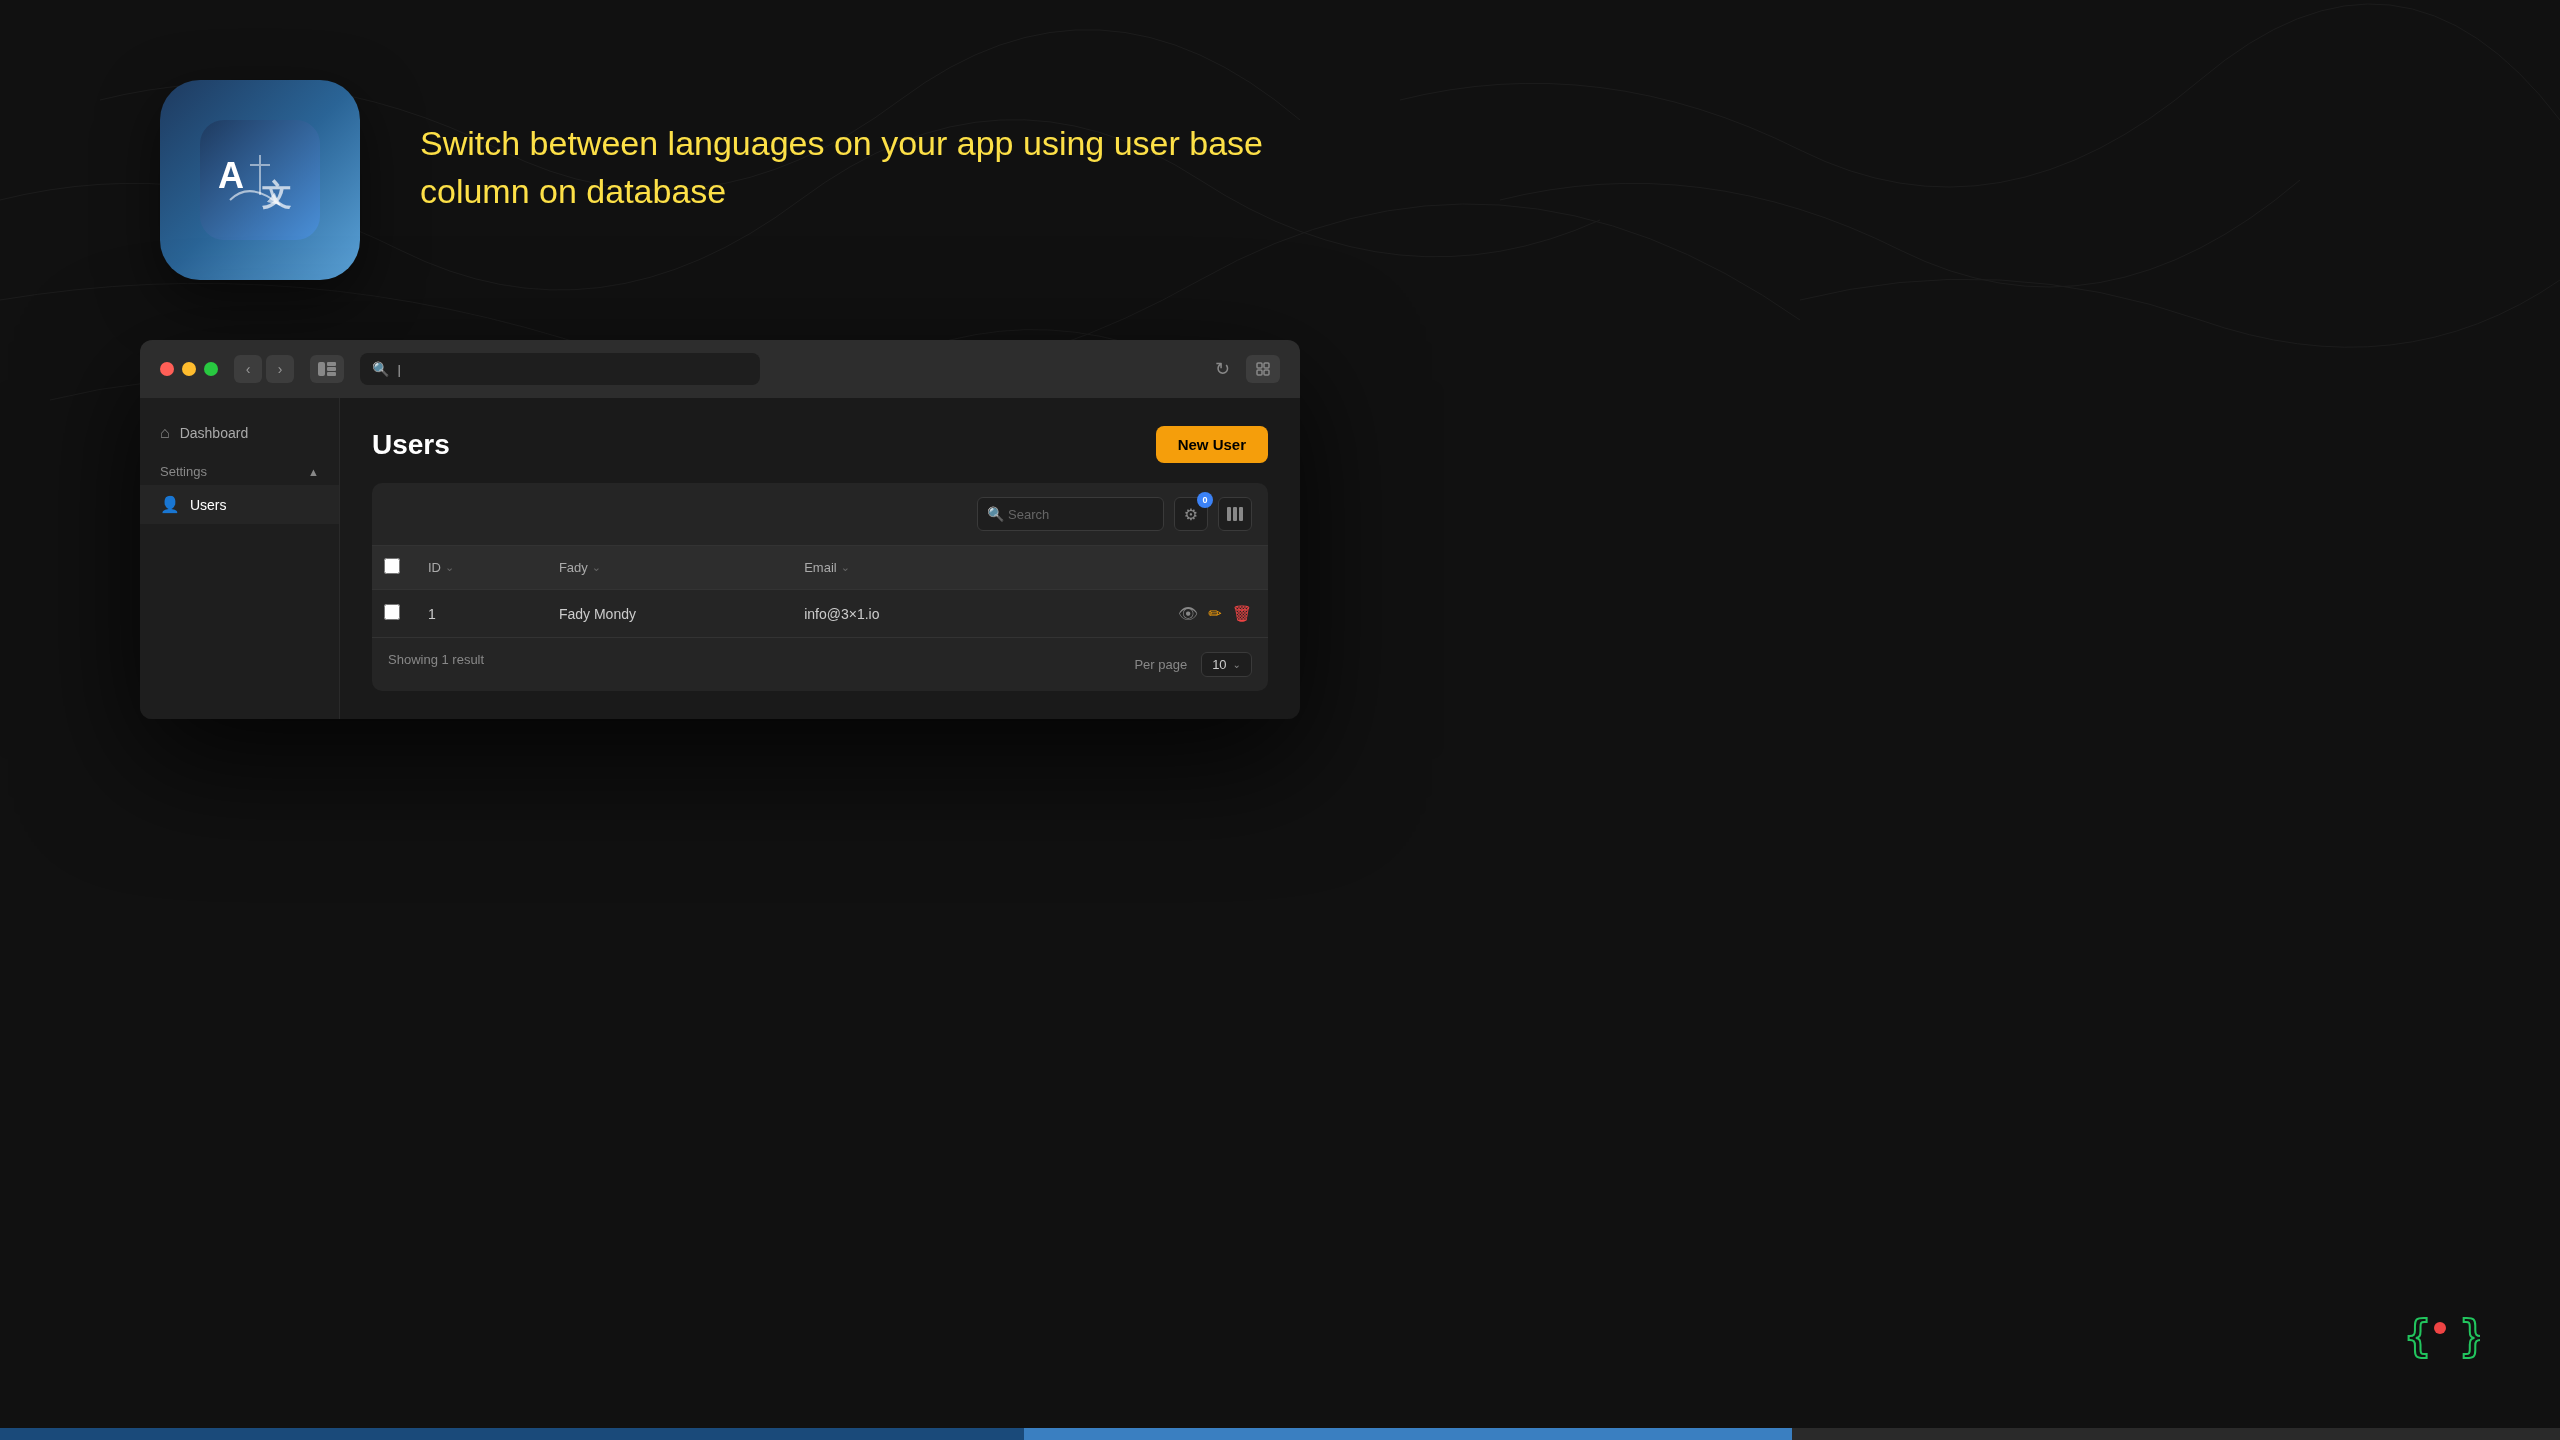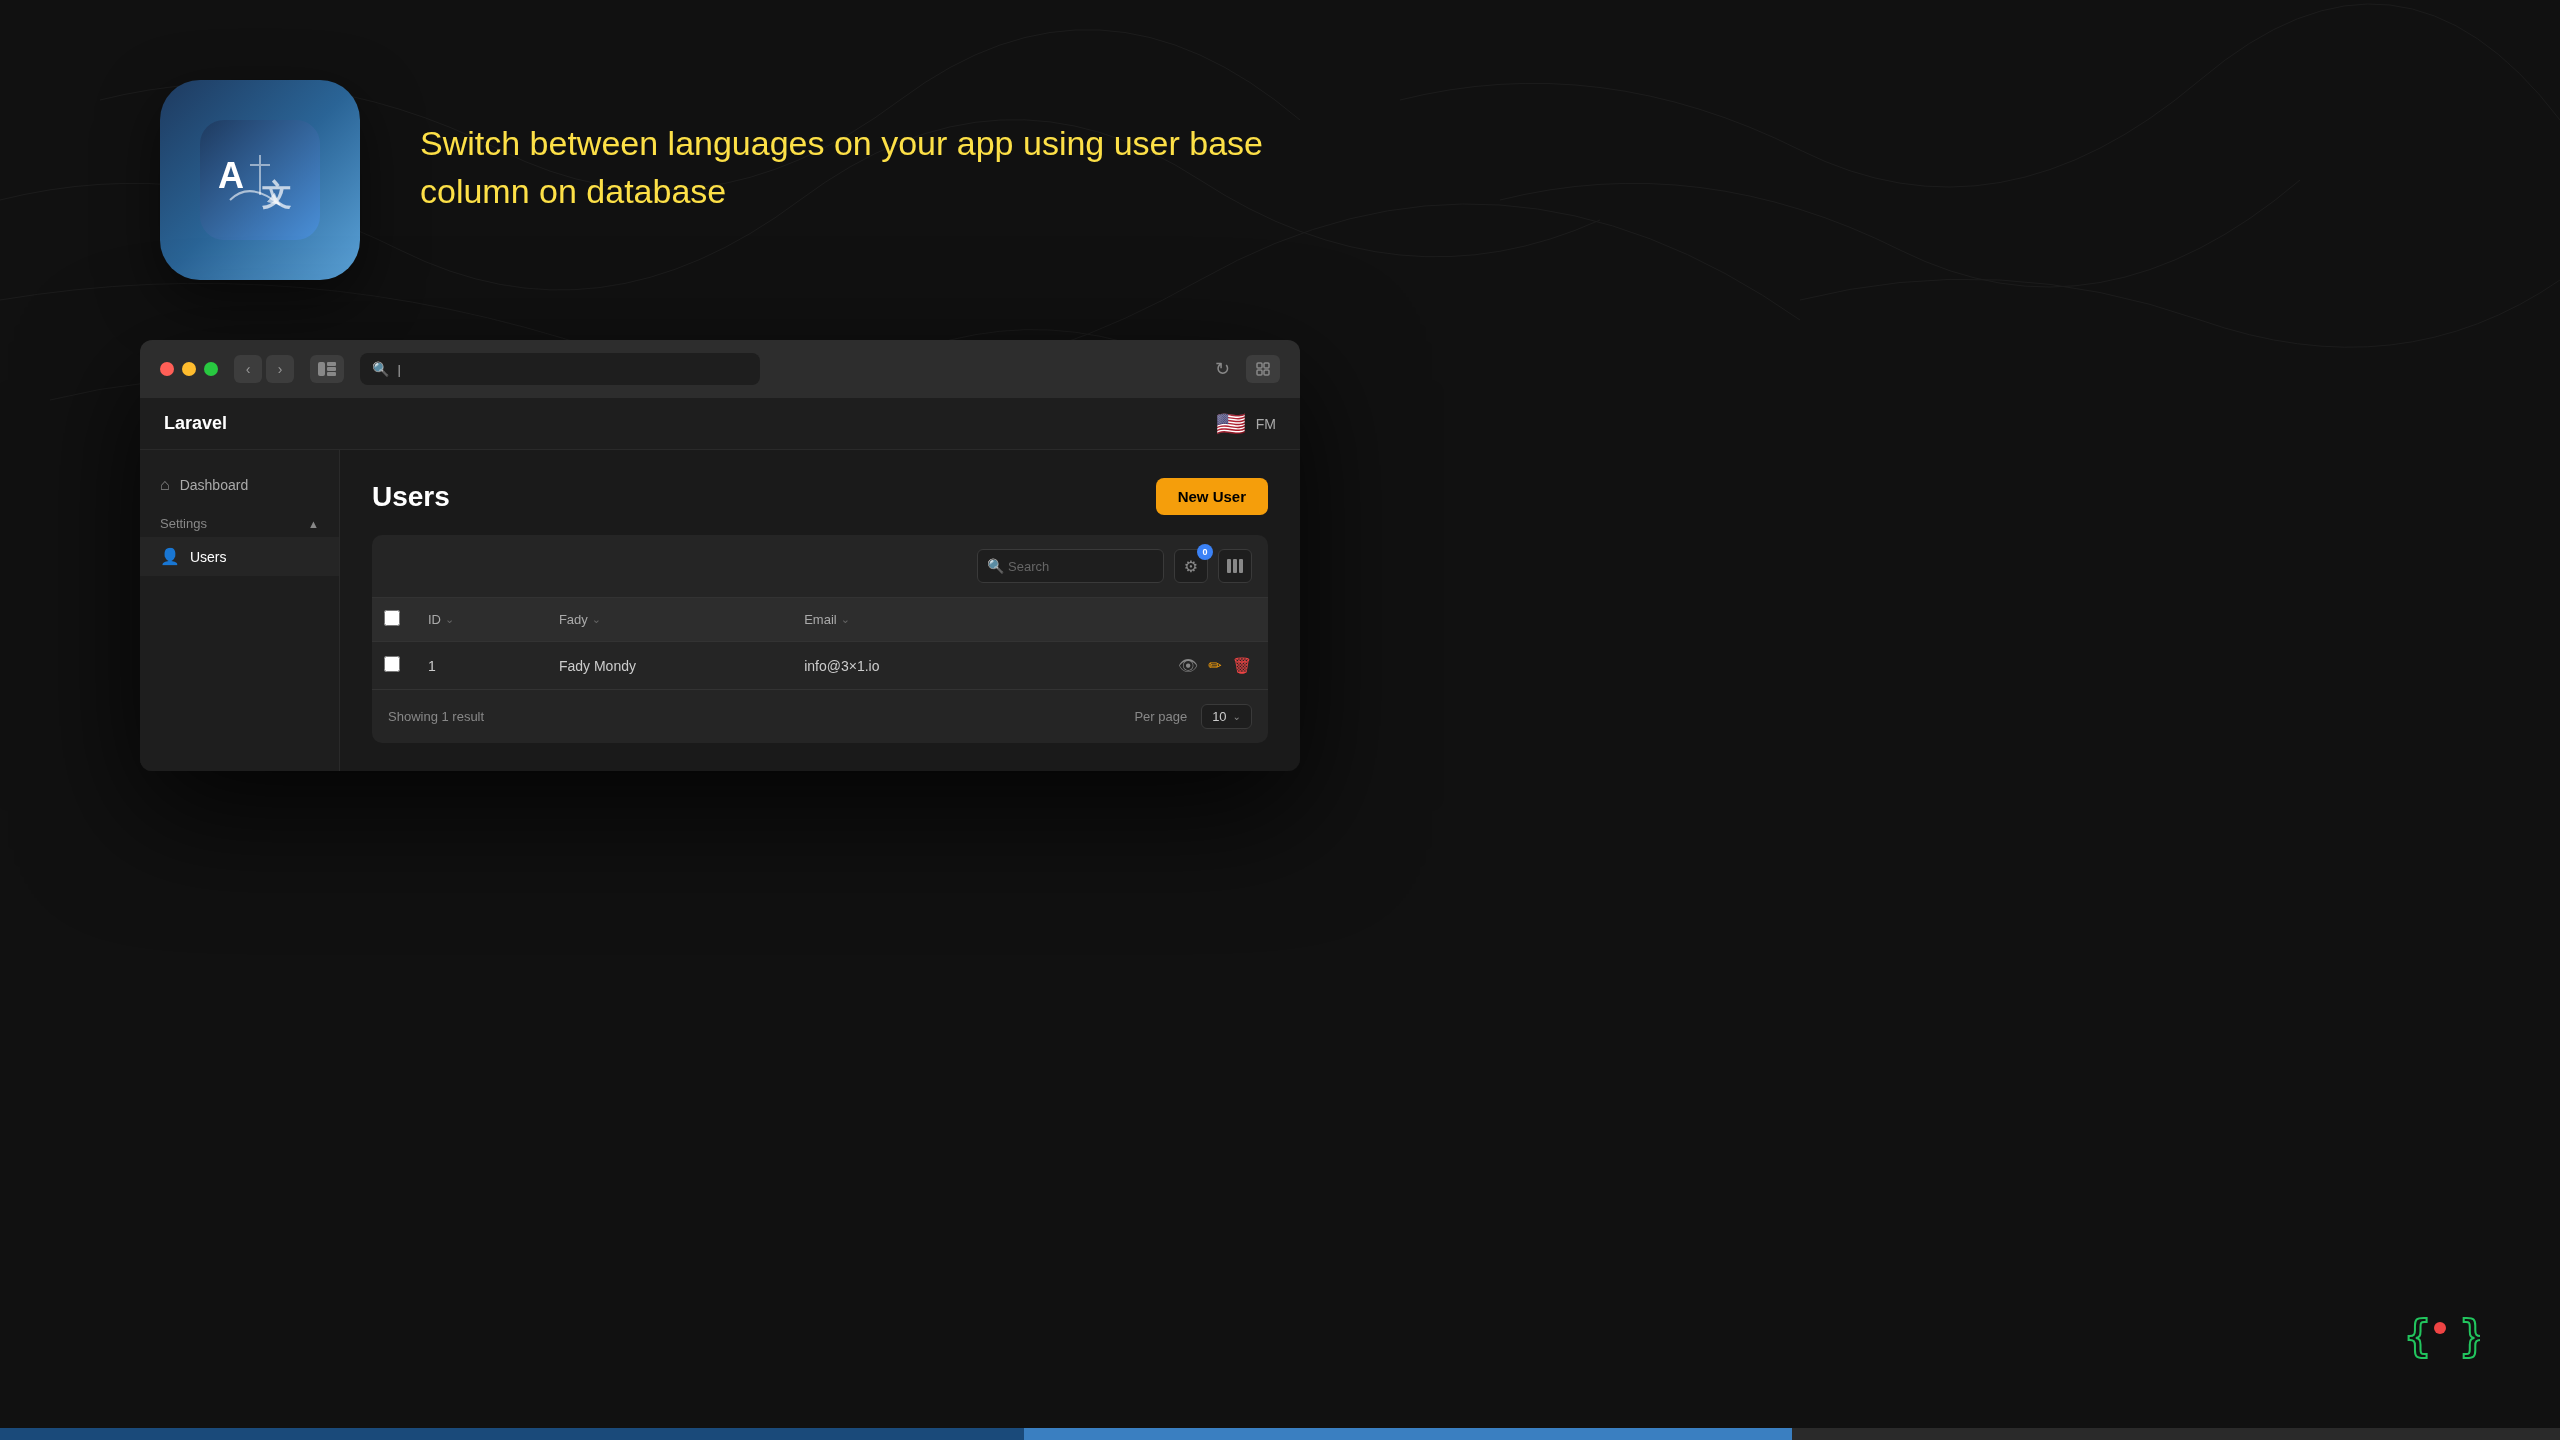--- a/index.html
+++ b/index.html
@@ -442,21 +442,21 @@
       cursor: pointer;
     }
 
     .action-btn.view { color: #888; }
     .action-btn.edit { color: #f59e0b; }
     .action-btn.delete { color: #ef4444; }
 
     
     .table-footer {
       display: flex;
-      align-items: center;
+      align-items: flex-start;
       justify-content: space-between;
       padding: 14px 16px;
       border-top: 1px solid #333;
     }
 
     .showing-text {
       font-size: 13px;
       color: #888;
     }
 
@@ -609,28 +609,20 @@
         <rect x="1" y="1" width="5" height="5" rx="1" stroke="#888" stroke-width="1.5"></rect>
         <rect x="8" y="1" width="5" height="5" rx="1" stroke="#888" stroke-width="1.5"></rect>
         <rect x="1" y="8" width="5" height="5" rx="1" stroke="#888" stroke-width="1.5"></rect>
         <rect x="8" y="8" width="5" height="5" rx="1" stroke="#888" stroke-width="1.5"></rect>
       </svg>
     </div>
   </div>
 
   <div class="app-content">
 
-    <div class="app-topbar">
-      <span class="app-logo">Laravel</span>
-      <div class="topbar-spacer"></div>
-      <div class="flag-avatar">
-        <span class="flag">🇺🇸</span>
-        <span class="user-initials">FM</span>
-      </div>
-    </div>
 
     <div class="app-main">
 
       <div class="sidebar">
         <div class="sidebar-item">
           <span class="sidebar-icon">⌂</span>
           <span>Dashboard</span>
         </div>
 
         <div class="sidebar-section-header">

